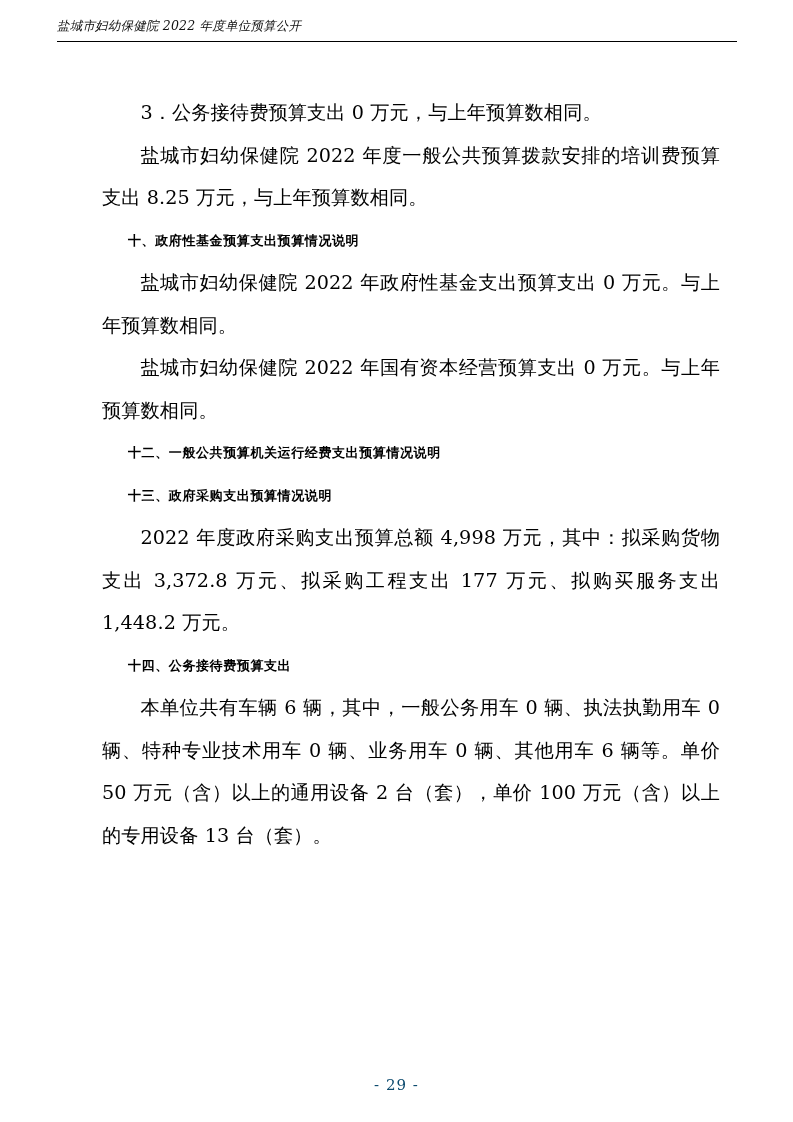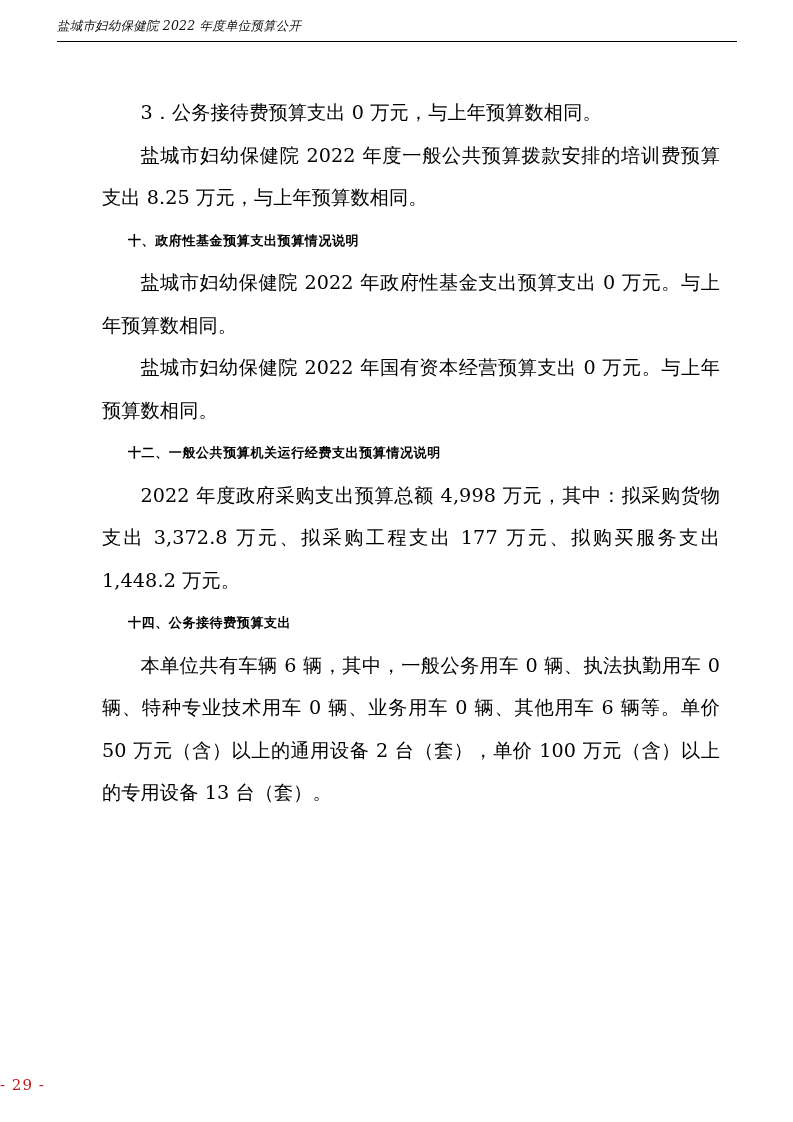--- a/index.html
+++ b/index.html
@@ -63,23 +63,24 @@
     text-indent: 2em;
     font-family: "DejaVu Sans", "Liberation Sans", sans-serif;
     font-weight: bold;
     letter-spacing: 0.6px;
   }
   .footer {
     position: absolute;
     bottom: 28px;
     left: 0;
     width: 793px;
+    text-align: center;
     font-size: 15px;
     letter-spacing: 1px;
-    color: #b91c1c;
+    color: #0c4a6e;
   }
 </style>
 </head>
 <body>
 
 <div class="page">
 
   <div class="header">盐城市妇幼保健院 2022 年度单位预算公开</div>
   <div class="header-rule"></div>
 
@@ -88,20 +89,21 @@
     <p class="para">3．公务接待费预算支出 0 万元，与上年预算数相同。</p>
     <p class="para">盐城市妇幼保健院 2022 年度一般公共预算拨款安排的培训费预算支出 8.25 万元，与上年预算数相同。</p>
 
     <p class="heading">十、政府性基金预算支出预算情况说明</p>
     <p class="para">盐城市妇幼保健院 2022 年政府性基金支出预算支出 0 万元。与上年预算数相同。</p>
 
     <p class="para">盐城市妇幼保健院 2022 年国有资本经营预算支出 0 万元。与上年预算数相同。</p>
 
     <p class="heading">十二、一般公共预算机关运行经费支出预算情况说明</p>
 
+    <p class="heading">十三、政府采购支出预算情况说明</p>
     <p class="para">2022 年度政府采购支出预算总额 4,998 万元，其中：拟采购货物支出 3,372.8 万元、拟采购工程支出 177 万元、拟购买服务支出 1,448.2 万元。</p>
 
     <p class="heading">十四、公务接待费预算支出</p>
     <p class="para">本单位共有车辆 6 辆，其中，一般公务用车 0 辆、执法执勤用车 0 辆、特种专业技术用车 0 辆、业务用车 0 辆、其他用车 6 辆等。单价 50 万元（含）以上的通用设备 2 台（套），单价 100 万元（含）以上的专用设备 13 台（套）。</p>
 
   </div>
 
   <div class="footer">- 29 -</div>
 
 </div>

